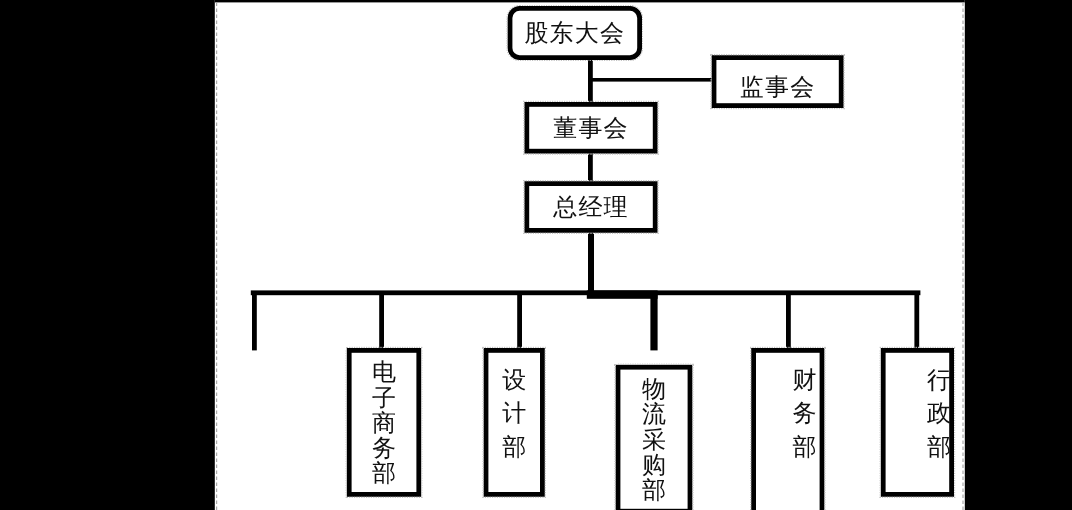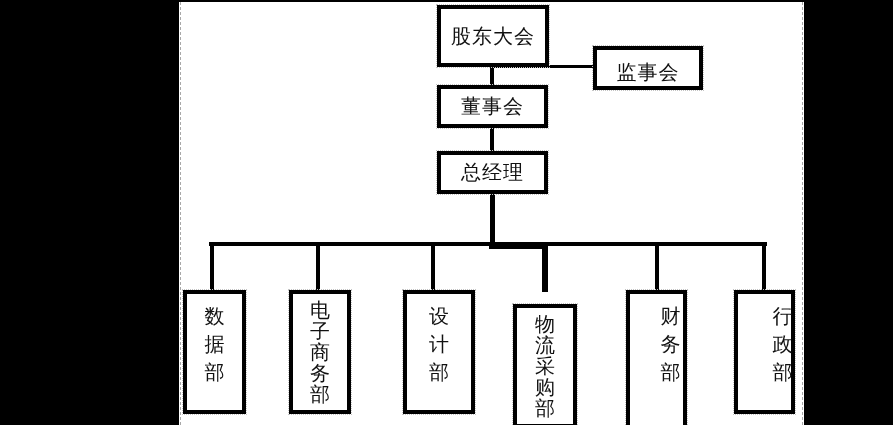--- a/index.html
+++ b/index.html
@@ -71,41 +71,41 @@
   .vtext.tight {
     margin-top: 6px;
     line-height: 21px;
   }
   .line {
     position: absolute;
     background: #000000;
   }
 
   
-  #node-shareholders { left: 437px; top: 5px;   width: 112px; height: 62px; }
+  #node-shareholders { left: 423px; top: 5px;   width: 112px; height: 45px; border-radius: 10px; }
   #node-supervisory  { left: 593px; top: 46px;  width: 110px; height: 44px; align-items: flex-end; }
   #node-board        { left: 437px; top: 85px;  width: 111px; height: 43px; }
   #node-gm           { left: 437px; top: 151px; width: 111px; height: 43px; }
 
   #conn-v1     { left: 490px; top: 48px;  width: 4px;   height: 39px; }
   #conn-branch { left: 493px; top: 65px;  width: 100px; height: 3px;  }
   #conn-v2     { left: 490px; top: 126px; width: 4px;   height: 27px; }
   #conn-v3     { left: 490px; top: 192px; width: 5px;   height: 53px; }
   #conn-trunk  { left: 209px; top: 242px; width: 558px; height: 4px;  }
   #conn-junction { left: 489px; top: 242px; width: 59px; height: 7px; }
   #drop-0 { left: 210px; top: 244px; width: 4px; height: 48px; }
   #drop-1 { left: 316px; top: 244px; width: 4px; height: 48px; }
   #drop-2 { left: 431px; top: 244px; width: 4px; height: 48px; }
   #drop-3 { left: 542px; top: 244px; width: 6px; height: 48px; }
   #drop-4 { left: 655px; top: 244px; width: 4px; height: 48px; }
   #drop-5 { left: 762px; top: 244px; width: 4px; height: 48px; }
 
   #dept-0 { left: 183px; top: 290px; width: 63px; height: 124px; }
   #dept-1 { left: 289px; top: 290px; width: 62px; height: 124px; }
-  #dept-2 { left: 403px; top: 290px; width: 72px; height: 124px; }
+  #dept-2 { left: 403px; top: 290px; width: 51px; height: 124px; }
   #dept-3 { left: 513px; top: 304px; width: 64px; height: 124px; }
   #dept-4 { left: 626px; top: 290px; width: 61px; height: 140px; padding-left: 28px; }
   #dept-5 { left: 734px; top: 290px; width: 61px; height: 124px; padding-left: 36px; }
 </style>
 </head>
 <body>
 
 <div id="canvas">
   <div class="page"></div>
   <div class="top-rule"></div>
@@ -131,23 +131,20 @@
   <div class="node" id="node-supervisory">
     <span>监事会</span>
   </div>
   <div class="node" id="node-gm">
     <span>总经理</span>
   </div>
   <div class="node" id="node-board">
     <span>董事会</span>
   </div>
 
-  <div class="node tall" id="dept-0">
-    <span class="vtext">数据部</span>
-  </div>
   <div class="node tall" id="dept-1">
     <span class="vtext tight">电子商务部</span>
   </div>
   <div class="node tall" id="dept-2">
     <span class="vtext">设计部</span>
   </div>
   <div class="node tall" id="dept-3">
     <span class="vtext tight">物流采购部</span>
   </div>
   <div class="node tall" id="dept-4">

